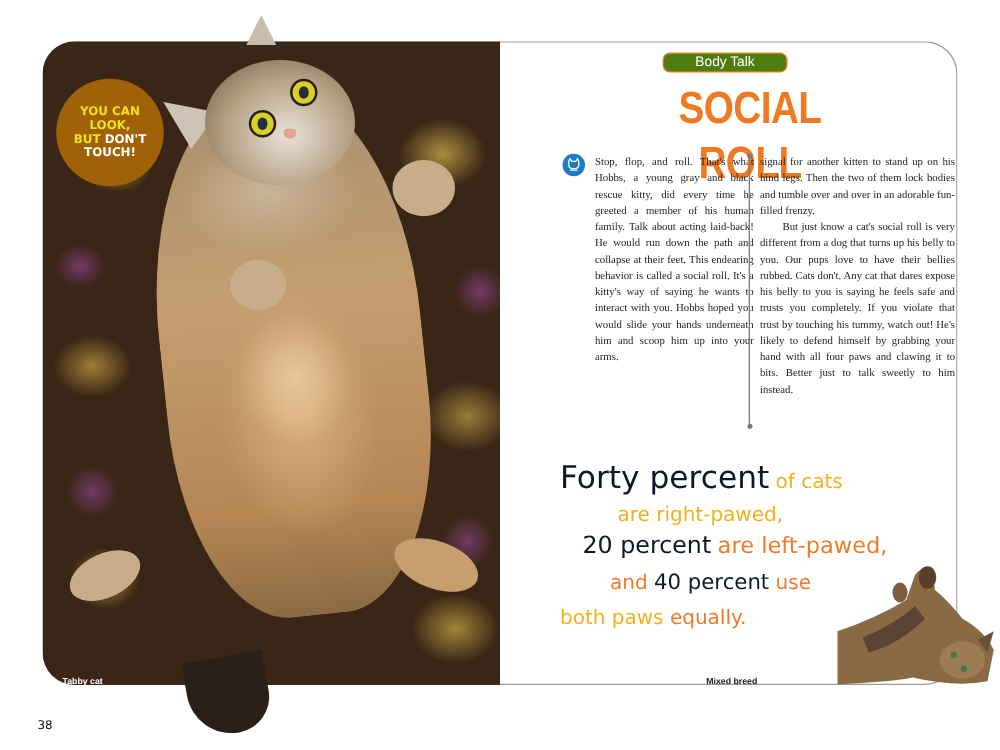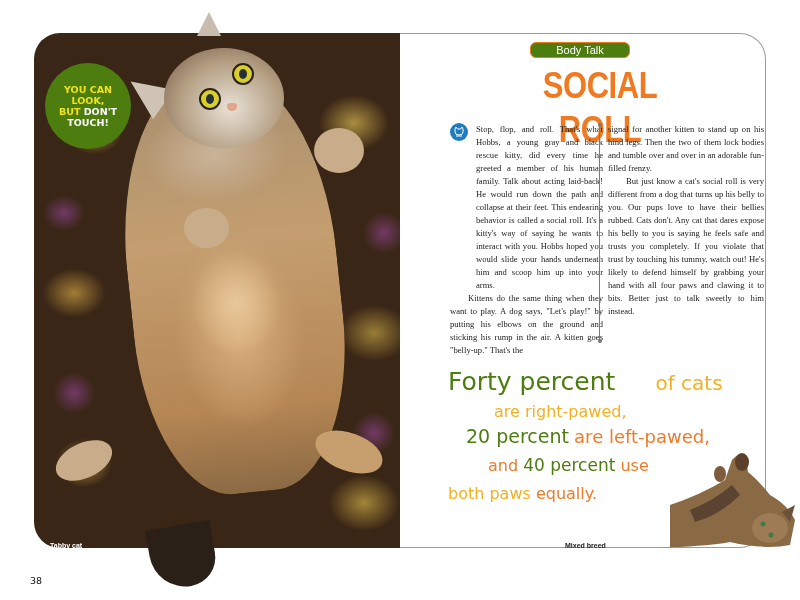--- a/index.html
+++ b/index.html
@@ -52,21 +52,21 @@
     background: #2b2018; border-radius: 0 0 40px 50px;
     transform: rotate(-10deg);
   }
   .ear-overhang {
     position: absolute; left: 197px; top: 12px; width: 0; height: 0;
     border-left: 12px solid transparent; border-right: 12px solid transparent; border-bottom: 24px solid #c8bcaf;
   }
 
   .speech-bubble {
     position: absolute; left: 45px; top: 63px; width: 86px; height: 86px;
-    border-radius: 50%; background: #4d7c0f;
+    border-radius: 50%; background: #a16207;
     display: flex; flex-direction: column; align-items: center; justify-content: center;
     font-family: "DejaVu Sans", sans-serif; font-weight: bold; font-size: 9.5px; line-height: 11px; text-align: center;
   }
   .speech-bubble .y { color: #f2e21b; }
   .speech-bubble .w { color: #ffffff; text-align: right; }
 
   .photo-caption-left {
     position: absolute; left: 50px; top: 542px;
     font-family: "Liberation Sans", sans-serif; font-weight: bold; font-size: 7px; color: #ffffff;
   }
@@ -112,21 +112,21 @@
     content: ""; position: absolute; left: -1.5px; width: 4px; height: 4px; border-radius: 50%; background: #7a7a7a;
   }
   .col-divider::before { top: 0; }
   .col-divider::after { bottom: 0; }
 
   .fact {
     position: absolute; left: 448px; top: 367px; width: 300px;
     font-family: "DejaVu Sans", sans-serif; line-height: 29px;
   }
   .fact .line { position: absolute; white-space: nowrap; }
-  .fact .blue { color: #4d7c0f; }
+  .fact .blue { color: #0f172a; }
   .fact .gold { color: #f3b121; }
   .fact .orange { color: #ee7b2a; }
 
   .cat-right {
     position: absolute; left: 670px; top: 450px; width: 130px; height: 100px;
   }
   .caption-right {
     position: absolute; left: 565px; top: 542px;
     font-family: "Liberation Sans", sans-serif; font-weight: bold; font-size: 7px; color: #222;
   }
@@ -169,34 +169,33 @@
 <div class="section-tag">Body Talk</div>
 <div class="page-title">SOCIAL ROLL</div>
 
 <div class="body-col col-1">
   <p class="lead"><span class="drop-icon">
     <svg width="18" height="18" viewBox="0 0 18 18">
           <path d="M5 6 L6 4 L7.5 6 L10.5 6 L12 4 L13 6 L13 9 Q13 12 9 12 Q5 12 5 9 Z" fill="none" stroke="#fff" stroke-width="1"></path>
           <path d="M6 13 L12 13" stroke="#fff" stroke-width="1"></path>
         </svg>
   </span><span>Stop, flop, and roll. That's what Hobbs, a young gray and black rescue kitty, did every time he greeted a member of his human family. Talk about acting laid-back! He would run down the path and collapse at their feet. This endearing behavior is called a social roll. It's a kitty's way of saying he wants to interact with you. Hobbs hoped you would slide your hands underneath him and scoop him up into your arms.</span></p>
-  <p class="indent">Kittens do the same thing when they want to play. A dog says, "Let's play!" by putting his elbows on the ground and sticking his rump in the air. A kitten goes "belly-up." That's the</p>
 </div>
 
 <div class="col-divider"></div>
 
 <div class="body-col col-2">
   <p>signal for another kitten to stand up on his hind legs. Then the two of them lock bodies and tumble over and over in an adorable fun-filled frenzy.</p>
   <p class="indent">But just know a cat's social roll is very different from a dog that turns up his belly to you. Our pups love to have their bellies rubbed. Cats don't. Any cat that dares expose his belly to you is saying he feels safe and trusts you completely. If you violate that trust by touching his tummy, watch out! He's likely to defend himself by grabbing your hand with all four paws and clawing it to bits. Better just to talk sweetly to him instead.</p>
 </div>
 
 <div class="fact">
   <div class="line" style="left:0;top:0;">
     <span class="blue" style="font-size:25px;">Forty percent</span>
-    <span class="gold" style="font-size:20px;margin-left:35px;">of cats</span>
+    <span class="gold" style="font-size:16px;">of cats</span>
   </div>
   <div class="line gold" style="left:46px;top:30px;font-size:16px;">are right-pawed,</div>
   <div class="line" style="left:18px;top:55px;">
     <span class="blue" style="font-size:19px;">20 percent</span>
     <span class="orange" style="font-size:18px;">are left-pawed,</span>
   </div>
   <div class="line" style="left:40px;top:84px;">
     <span class="orange" style="font-size:16px;">and</span>
     <span class="blue" style="font-size:17px;">40 percent</span>
     <span class="orange" style="font-size:16px;">use</span>

